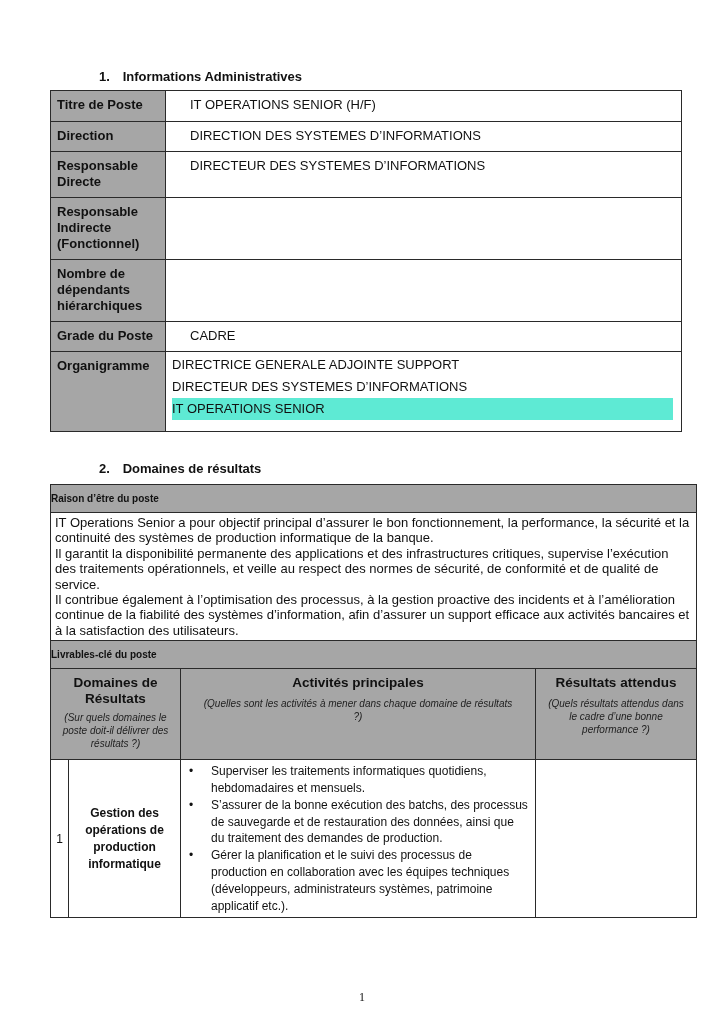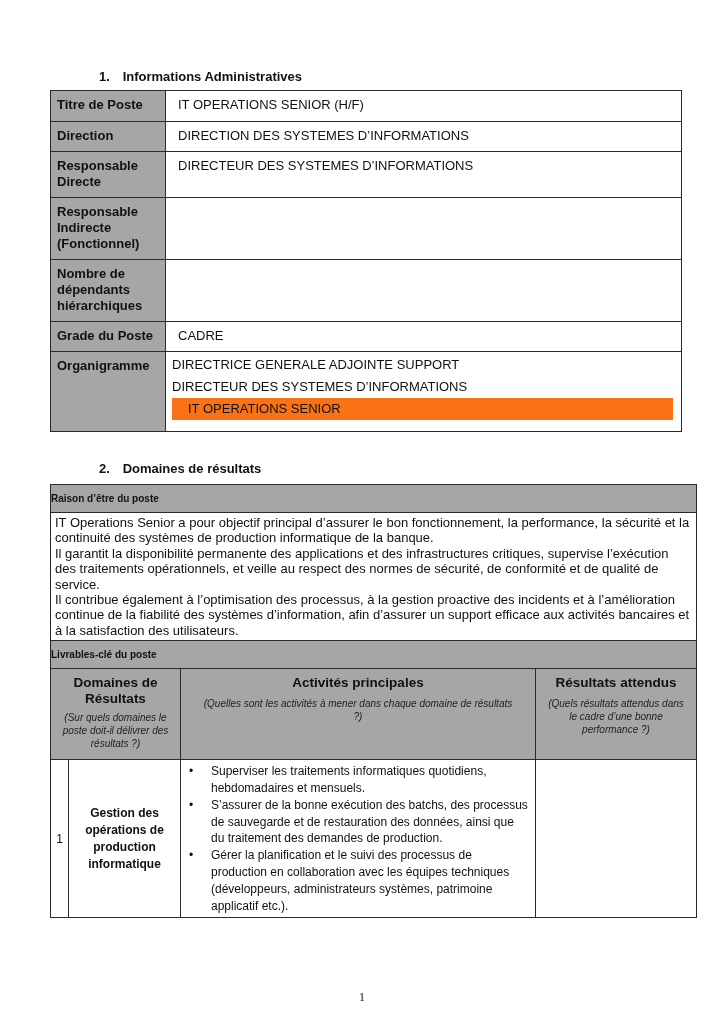--- a/index.html
+++ b/index.html
@@ -12,23 +12,23 @@
   .section-title .num { display: inline-block; width: 20px; }
 
   table { border-collapse: collapse; position: absolute; left: 50px; width: 632px; }
   td, th { border: 1.3px solid #2a2a2a; vertical-align: top; }
 
   
   #admin-table td.label {
     background: #a6a6a6; font-weight: bold; width: 115px; padding: 6px 6px;
     line-height: 16px; font-size: 13px;
   }
-  #admin-table td.value { padding: 6px 12px; line-height: 16px; font-size: 13px; }
+  #admin-table td.value { padding: 6px 24px; line-height: 16px; font-size: 13px; }
   .org-line { height: 22px; line-height: 22px; padding-left: 0; }
-  .org-line.highlight { background: #f97316; margin-right: 4px; padding-left: 16px; }
+  .org-line.highlight { background: #5eead4; margin-right: 4px; padding-left: 0; }
 
   
   #results-table { width: 647px; left: 50px; }
   #results-table .band {
     background: #a6a6a6; font-weight: bold; font-size: 10px;
     height: 28px; vertical-align: middle;
   }
   #results-table .purpose {
     padding: 2px 5px 2px 4px; font-size: 13px; line-height: 15.4px;
   }

